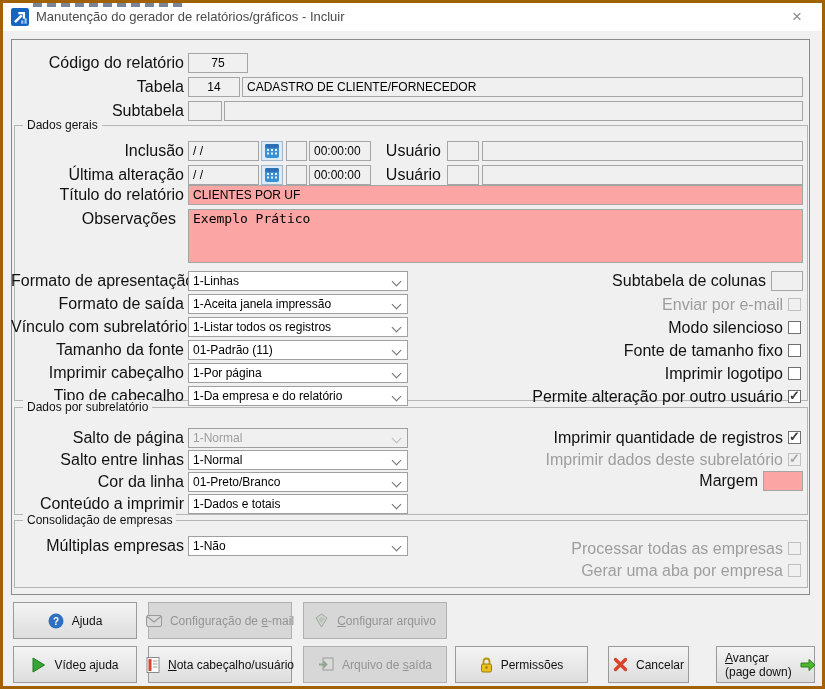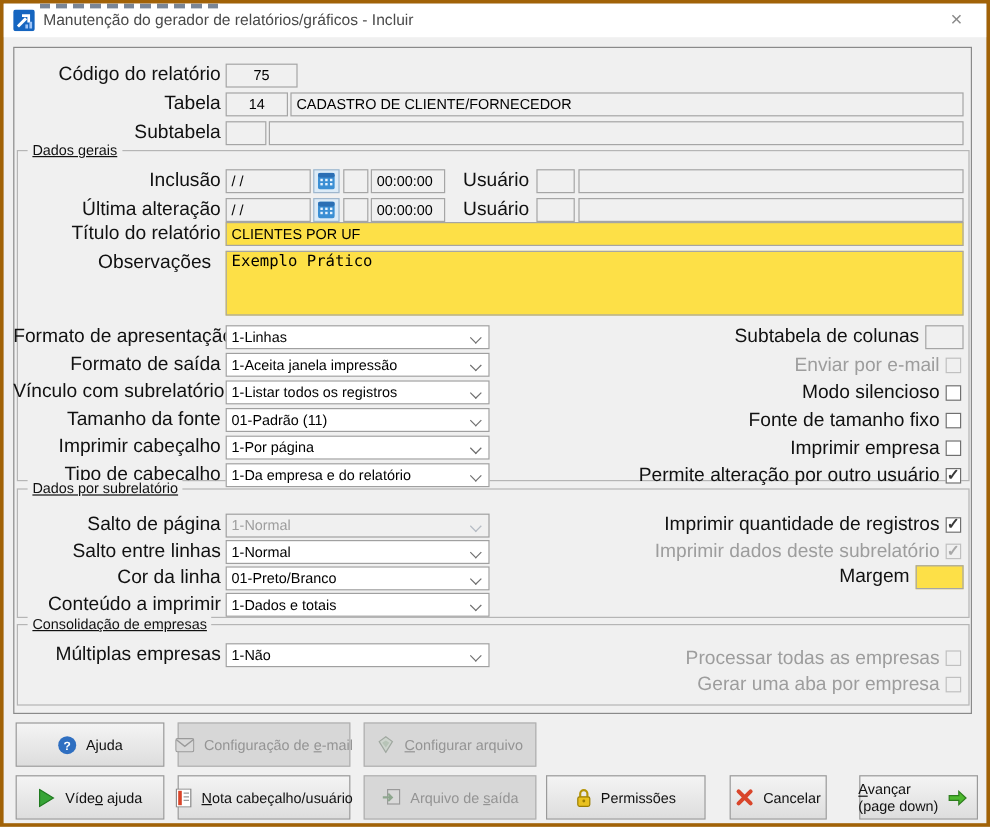--- a/index.html
+++ b/index.html
@@ -13,37 +13,37 @@
                font-size:17px; line-height:19px; color:#8a8a8a; cursor:default; }
   .bg-sliver { position:absolute; left:30px; top:0; width:150px; height:4px;
                background:repeating-linear-gradient(90deg,#4d5d73 0 9px,#ffffff 9px 14px); opacity:.75; }
   .panel { position:absolute; left:8px; top:36px; width:799px; height:556px;
            border:1px solid #8a8a8a; background:#f0f0f0; }
   .lbl { position:absolute; height:20px; line-height:20px; font-size:16px; color:#111;
          text-align:right; white-space:nowrap; }
   .lbl.dis { color:#9d9d9d; }
   .fld { position:absolute; height:20px; border:1px solid #a5a5a5; background:#f0f0f0;
          font-size:12px; line-height:18px; padding:0 4px; white-space:nowrap; overflow:hidden; }
-  .fld.white { background:#fde047; }
+  .fld.white { background:#fca5a5; }
   .fld.num { text-align:center; }
   .sel { position:absolute; height:20px; border:1px solid #a0a0a0; background:#ffffff;
          font-size:12px; line-height:18px; padding:0 18px 0 4px; white-space:nowrap; overflow:hidden; }
   .sel .chev { position:absolute; right:7px; top:6px; width:7px; height:7px;
                border-left:1.6px solid #6f6f6f; border-bottom:1.6px solid #6f6f6f;
                transform:rotate(-45deg); }
   .sel.dis { background:#f0f0f0; color:#9d9d9d; }
   .sel.dis .chev { border-color:#b6bcc4; }
   .cb { position:absolute; width:13px; height:13px; border:1px solid #707070; background:#ffffff; }
   .cb.dis { border-color:#c0c0c0; background:#f0f0f0; }
   .cb.checked::after { content:"✓"; position:absolute; left:0px; top:-3px; font-size:13px;
                        font-weight:bold; color:#3a3a3a; }
   .cb.dis.checked::after { color:#a8a8a8; }
   .fs { position:absolute; border:1px solid #b5b5b5; }
   .fs .legend { position:absolute; left:8px; top:-8px; background:#f0f0f0; padding:0 4px;
-                font-size:12px; color:#111; line-height:15px; white-space:nowrap;text-decoration:underline; }
+                font-size:12px; color:#111; line-height:15px; white-space:nowrap; }
   .cal-btn { position:absolute; width:22px; height:20px; border:1px solid #9fb6cc; background:#dcebf7;
              display:flex; align-items:center; justify-content:center; }
   .btn { position:absolute; height:37px; border:1px solid #9a9a9a;
          background:linear-gradient(#f4f4f4,#dddddd); font-size:12px; color:#111;
          display:flex; align-items:center; justify-content:center; gap:8px; white-space:nowrap; }
   .btn.dis { background:#d7d7d7; border-color:#b0b0b0; color:#949494; }
   .btn .u, .u { text-decoration:underline; }
   .btn svg { flex:0 0 auto; }
   .btn .two-line { text-align:left; line-height:14px; font-size:12px; }
   .mono { font-family:"DejaVu Sans Mono", monospace; }
@@ -156,21 +156,21 @@
 
   <div class="lbl dis" style="left:430px;top:292px;width:350px">Enviar por e-mail</div>
   <div class="cb dis" style="left:785px;top:295px"></div>
 
   <div class="lbl" style="left:430px;top:315px;width:350px">Modo silencioso</div>
   <div class="cb" style="left:785px;top:318px"></div>
 
   <div class="lbl" style="left:430px;top:338px;width:350px">Fonte de tamanho fixo</div>
   <div class="cb" style="left:785px;top:341px"></div>
 
-  <div class="lbl" style="left:430px;top:361px;width:350px">Imprimir empresa</div>
+  <div class="lbl" style="left:430px;top:361px;width:350px">Imprimir logotipo</div>
   <div class="cb" style="left:785px;top:364px"></div>
 
   <div class="lbl" style="left:430px;top:384px;width:350px">Permite alteração por outro usuário</div>
   <div class="cb checked" style="left:785px;top:387px"></div>
 
   <div class="fs" style="left:11px;top:404px;width:794px;height:108px">
     <span class="legend">Dados por subrelatório</span>
   </div>
 
   <div class="lbl" style="left:8px;top:425px;width:173px">Salto de página</div>
@@ -268,21 +268,21 @@
     <span>Permissões</span>
   </div>
 
   <div class="btn" style="left:605px;top:643px;width:81px">
     <svg width="15" height="15" viewBox="0 0 15 15">
       <path d="M2.5 2.5 L12.5 12.5 M12.5 2.5 L2.5 12.5" stroke="#d9452a" stroke-width="3.4" stroke-linecap="round"></path>
     </svg>
     <span>Cancelar</span>
   </div>
 
-  <div class="btn" style="left:713px;top:643px;width:99px;justify-content:flex-end;padding:0 8px">
+  <div class="btn" style="left:713px;top:643px;width:99px;justify-content:flex-start;padding:0 8px">
     <span class="two-line">
       <span><span class="u">A</span><span>vançar</span></span><br>
       <span>(page down)</span>
     </span>
     <svg width="16" height="14" viewBox="0 0 16 14">
       <path d="M1 5 h8 V1.5 L15 7 L9 12.5 V9 H1 Z" fill="#4db82e" stroke="#2d7d1d"></path>
     </svg>
   </div>
 
 </div>

